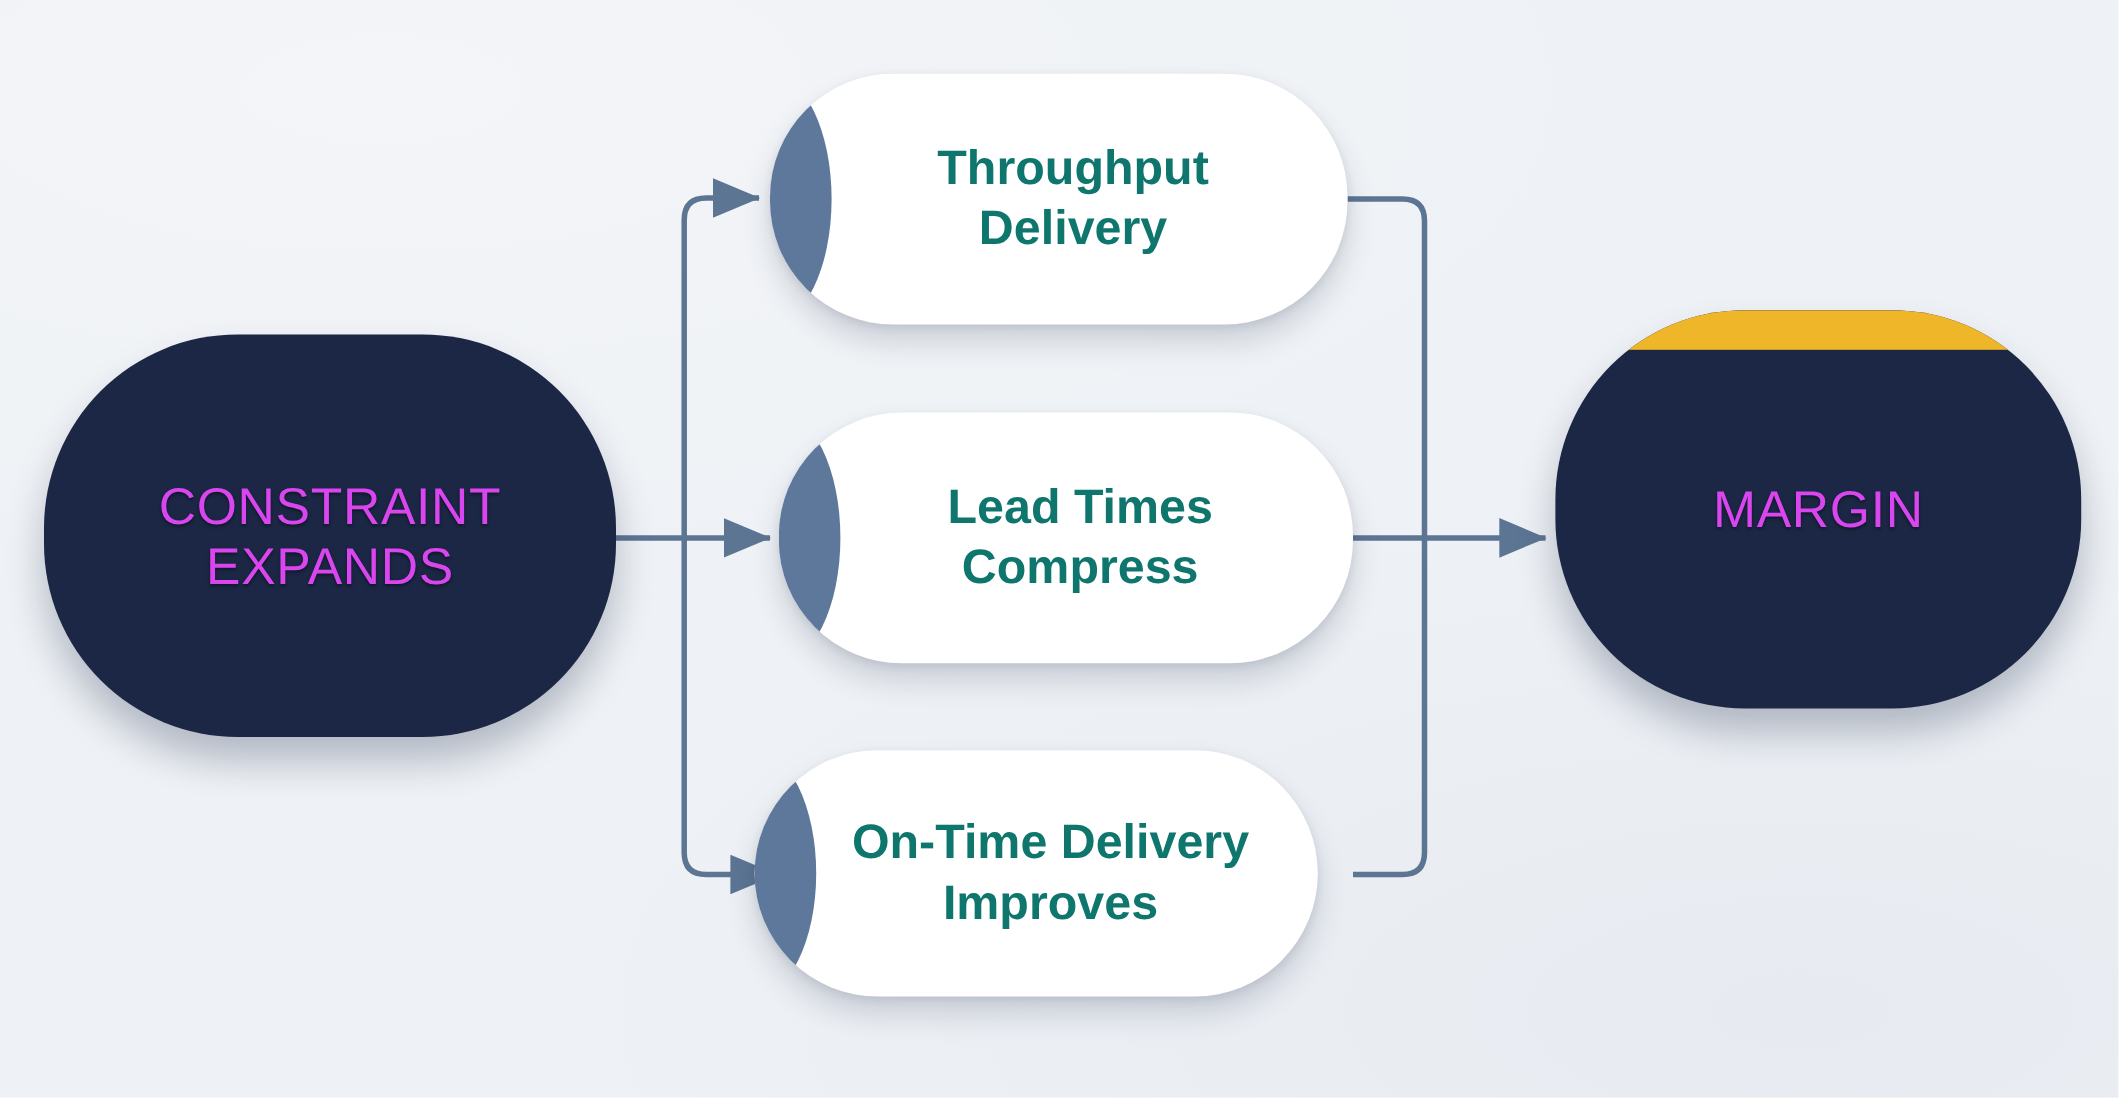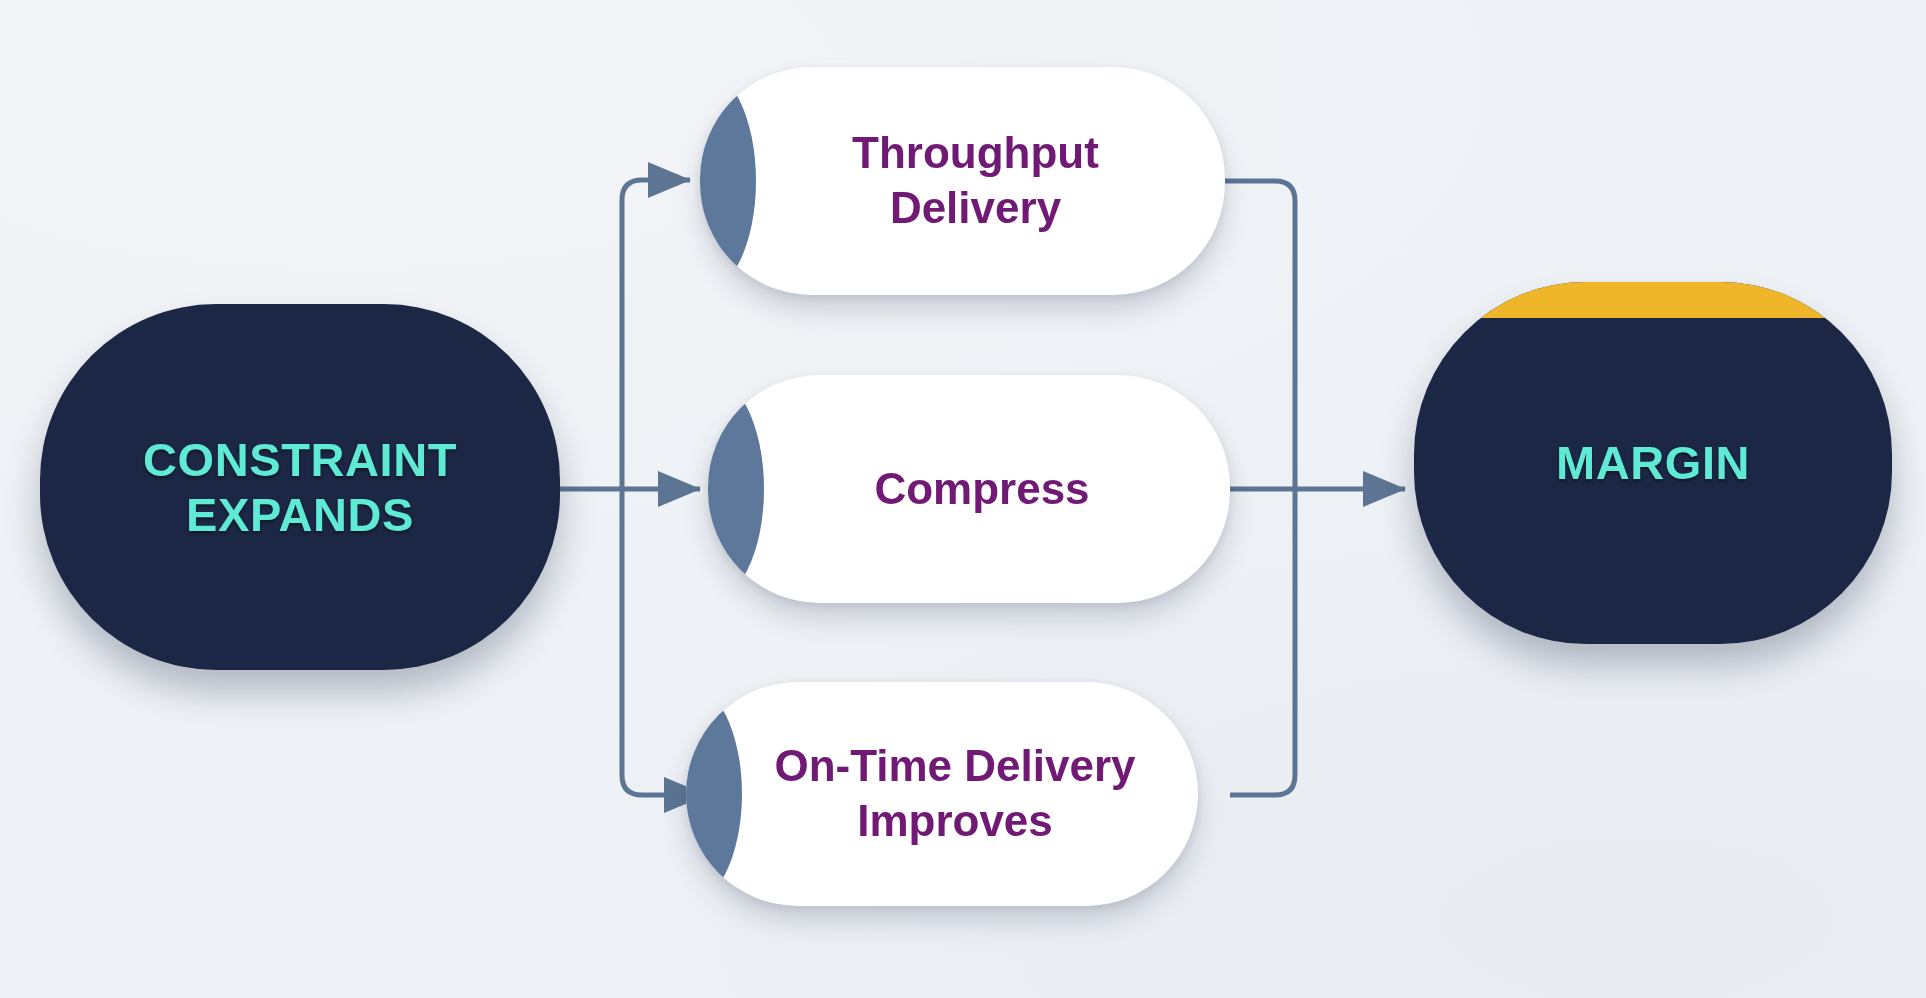--- a/index.html
+++ b/index.html
@@ -37,22 +37,22 @@
     align-items: center;
     justify-content: center;
     text-align: center;
   }
   
   .terminal {
     background: #1b2744;
     overflow: hidden;
   }
   .terminal .node-label {
-    color: #5eead4;
-    font-weight: bold;
+    color: #d946ef;
+    font-weight: normal;
     letter-spacing: 0.6px;
     text-shadow: 0 2px 3px rgba(0,0,0,0.45);
     line-height: 1.18;
     position: relative;
     z-index: 2;
   }
   #node-constraint-removed {
     left: 40px;
     top: 304px;
     width: 520px;
@@ -84,21 +84,21 @@
 
   
   .card {
     background: #ffffff;
     border-radius: 112px;
     overflow: hidden;
     box-shadow: 0 16px 26px rgba(42, 56, 82, 0.18),
                 0 3px 8px rgba(42, 56, 82, 0.10);
   }
   .card .node-label {
-    color: #701a75;
+    color: #0f766e;
     font-weight: bold;
     font-size: 44px;
     line-height: 1.24;
     position: relative;
     z-index: 2;
     padding-left: 26px;
   }
   .left-accent {
     position: absolute;
     left: 0;
@@ -173,20 +173,21 @@
     <span class="left-accent"></span>
     <div class="node-label">
       <div>Throughput</div>
       <div>Delivery</div>
     </div>
   </div>
 
   <div class="node card" id="card-lead-times-compress">
     <span class="left-accent"></span>
     <div class="node-label">
+      <div>Lead Times</div>
       <div>Compress</div>
     </div>
   </div>
 
   <div class="node card" id="card-on-time-delivery-improves">
     <span class="left-accent"></span>
     <div class="node-label">
       <div>On-Time Delivery</div>
       <div>Improves</div>
     </div>

